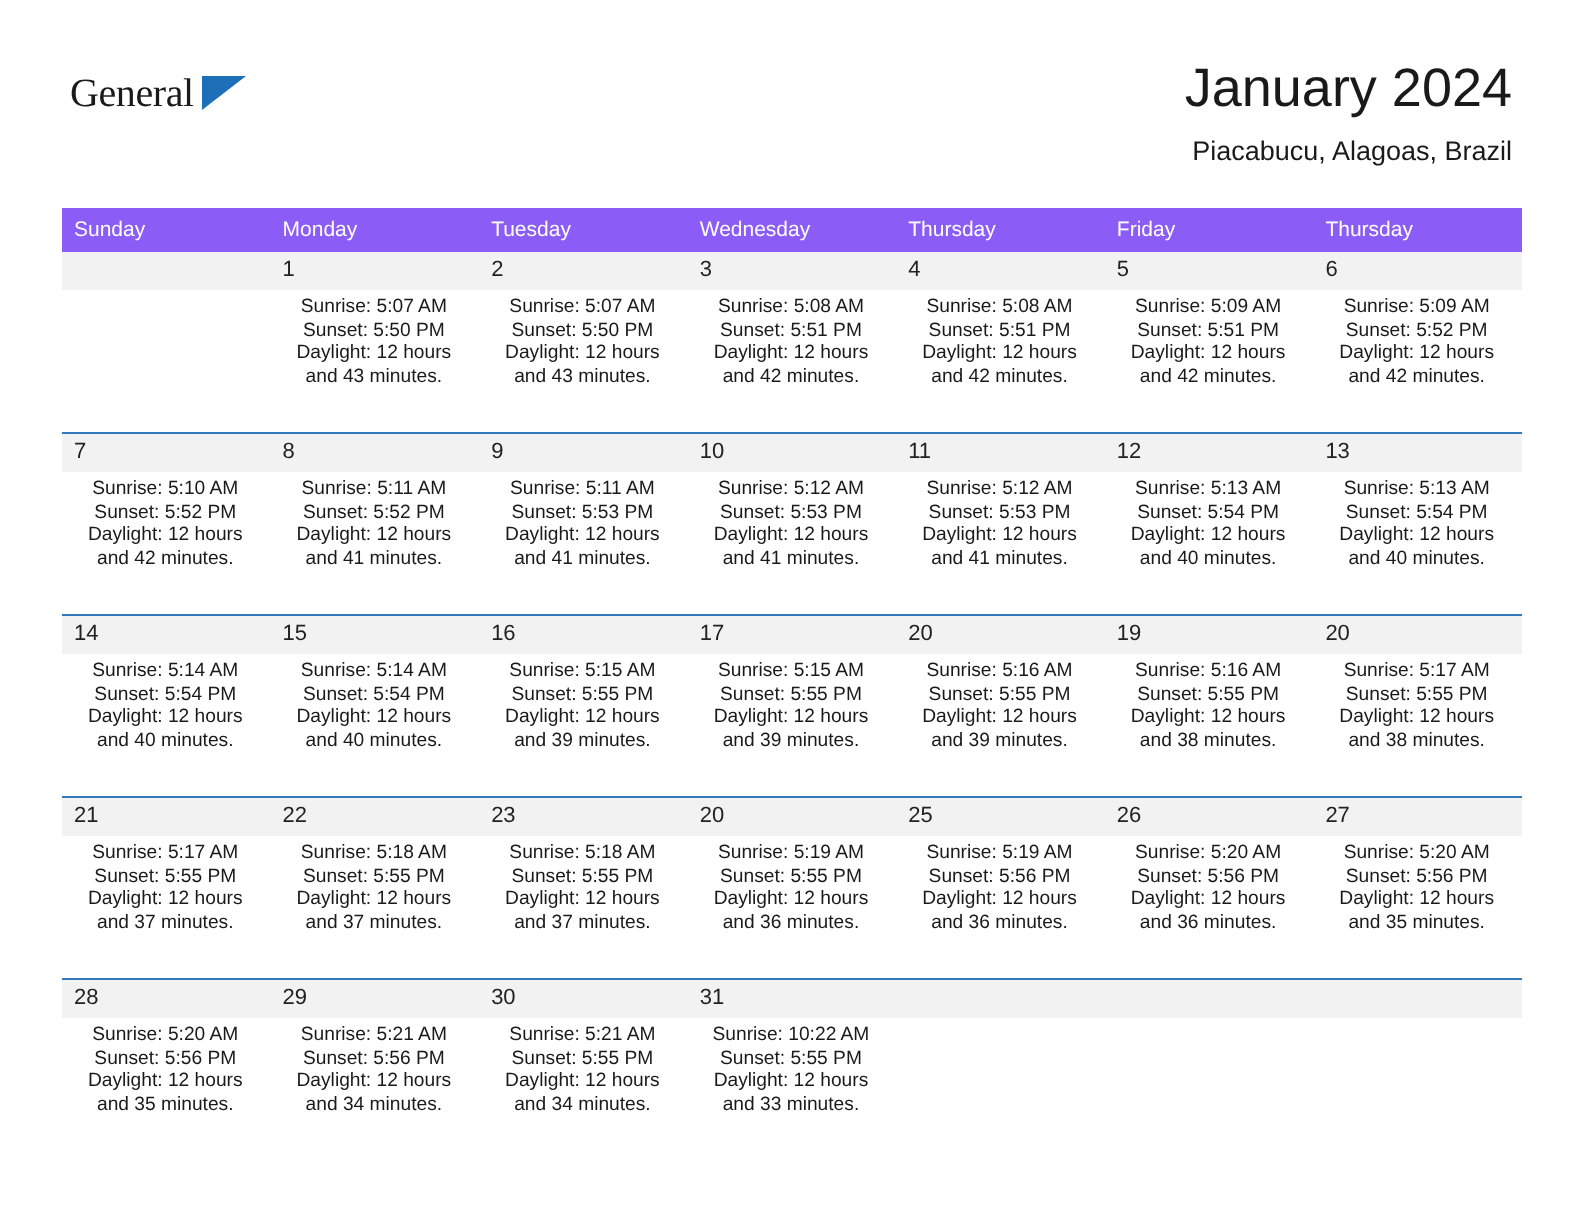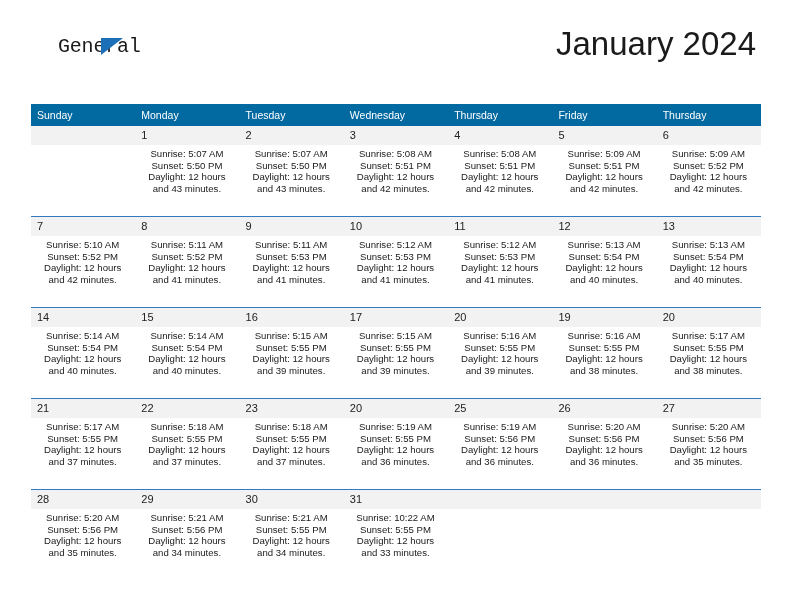--- a/index.html
+++ b/index.html
@@ -36,23 +36,22 @@
     width: 130px;
     height: 48px;
   }
   .logo-general {
     position: absolute;
     left: 0;
     top: 0;
     font-size: 20px;
     letter-spacing: -0.2px;
     color: #1a1a1a;
-    font-family: Liberation Mono, monospace;
+    font-family: Liberation Serif, serif;
     line-height: 22px;
-    margin-left: 23px;
   }
   .logo-triangle {
     position: absolute;
     left: 66px;
     top: 2px;
     width: 0;
     height: 0;
     border-top: 17px solid #1d6fb8;
     border-right: 22px solid transparent;
   }
@@ -68,21 +67,21 @@
     margin-top: 48px;
   }
 
   .title-block {
     position: absolute;
     right: 36px;
     top: 28px;
     text-align: right;
   }
   .cal-title {
-    font-size: 33px;
+    font-size: 27px;
     color: #1a1a1a;
     line-height: 32px;
     white-space: nowrap;
   }
   .cal-subtitle {
     margin-top: 8px;
     font-size: 13.5px;
     color: #1a1a1a;
     line-height: 16px;
     white-space: nowrap;
@@ -91,21 +90,21 @@
   
   .calendar {
     position: absolute;
     left: 31px;
     top: 104px;
     width: 730px;
     border-collapse: collapse;
     table-layout: fixed;
   }
   .calendar th {
-    background: #0369a1;
+    background: #8b5cf6;
     color: #ffffff;
     font-size: 10.5px;
     font-weight: normal;
     text-align: left;
     padding: 5px 0 5px 6px;
     height: 11px;
     border: none;
   }
   .calendar td {
     vertical-align: top;
@@ -154,20 +153,21 @@
   <div class="header">
 
     <div class="logo">
       <span class="logo-general">General</span>
       <span class="logo-triangle"></span>
       <span class="logo-blue">Blue</span>
     </div>
 
     <div class="title-block">
       <div class="cal-title">January 2024</div>
+      <div class="cal-subtitle">Piacabucu, Alagoas, Brazil</div>
     </div>
 
   </div>
 
   <table class="calendar">
     <thead>
       <tr>
         <th>Sunday</th>
         <th>Monday</th>
         <th>Tuesday</th>

